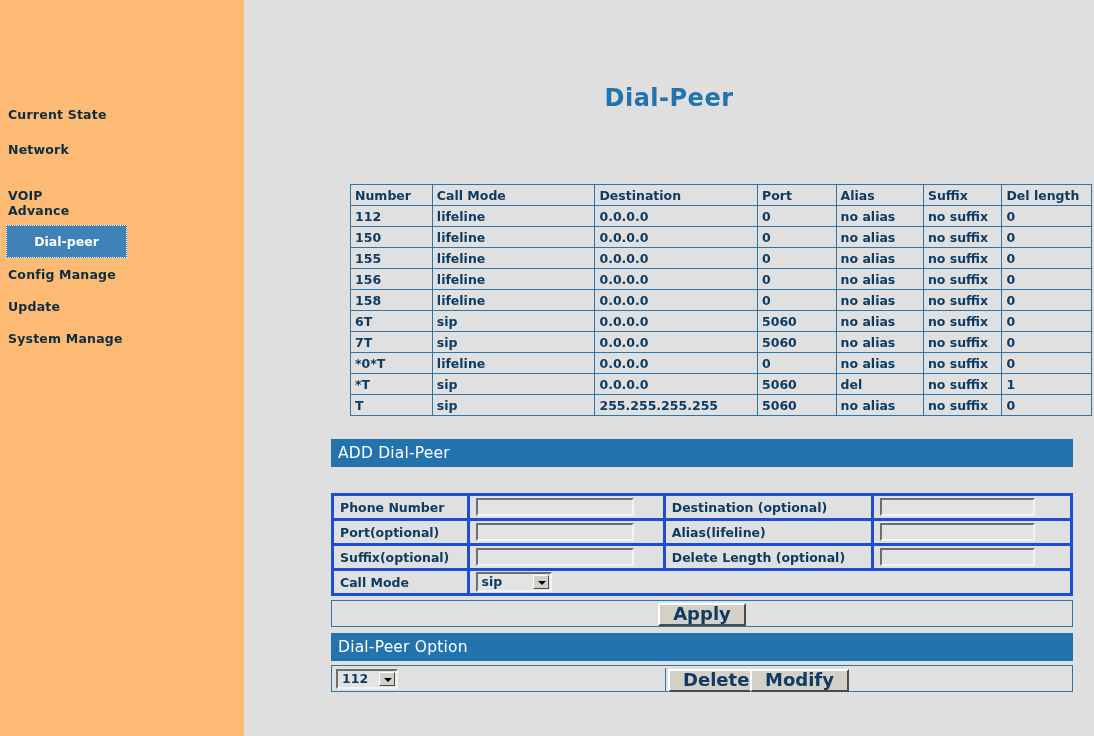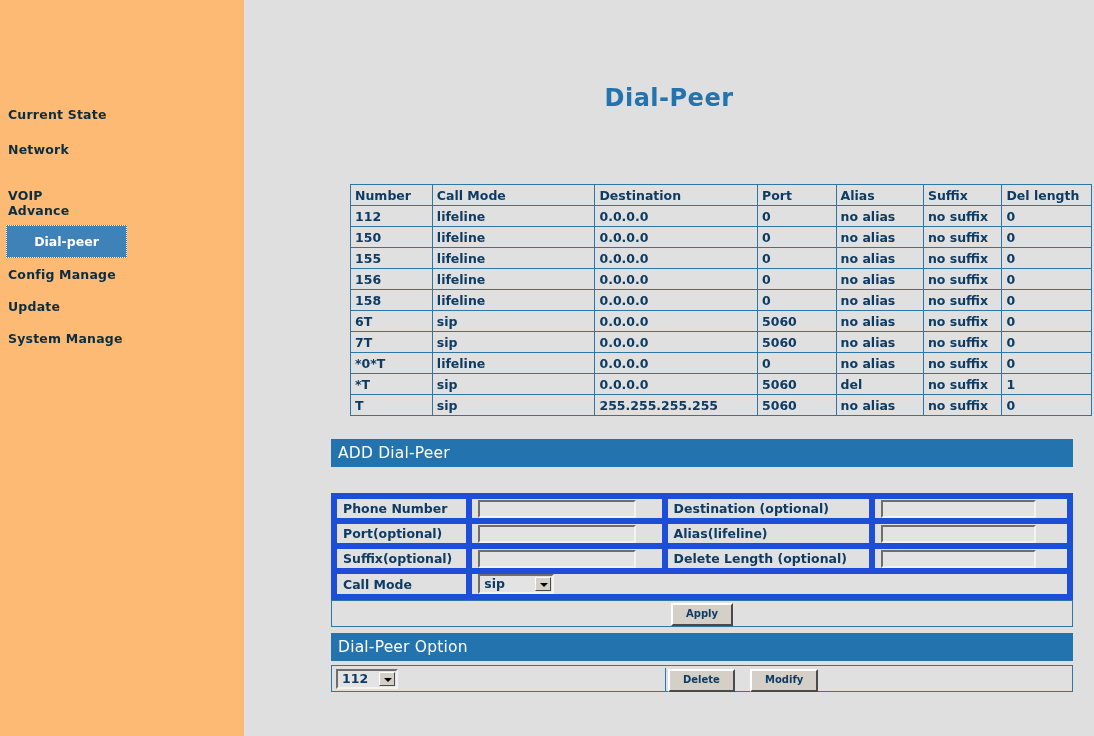--- a/index.html
+++ b/index.html
@@ -100,21 +100,21 @@
   
   table.form {
     position: absolute;
     border-collapse: collapse;
     font-size: 12.5px;
     font-weight: bold;
     color: #0d3b63;
     background: #e0e0e0;
   }
   table.form td {
-    border: 6px solid #1d4ed8;
+    border: 3px solid #1d4ed8;
     background: #e0e0e0;
     height: 25px;
     padding: 0 6px;
     white-space: nowrap;
   }
   td.fld { padding: 0 4px; }
 
   
   .txt {
     display: inline-block;
@@ -156,21 +156,21 @@
     border-left: 4px solid transparent;
     border-right: 4px solid transparent;
     border-top: 4px solid #000000;
   }
 
   .btn {
     display: inline-block;
     background: #d4d0c8;
     border: 2px solid;
     border-color: #ffffff #4a4a4a #4a4a4a #ffffff;
-    font-size: 10px;
+    font-size: 18px;
     font-weight: bold;
     color: #0d3b63;
     padding: 2px 13px 3px 13px;
     line-height: 14px;
     text-align: center;
     cursor: default;
   }
 
   .bar-row {
     position: absolute;

